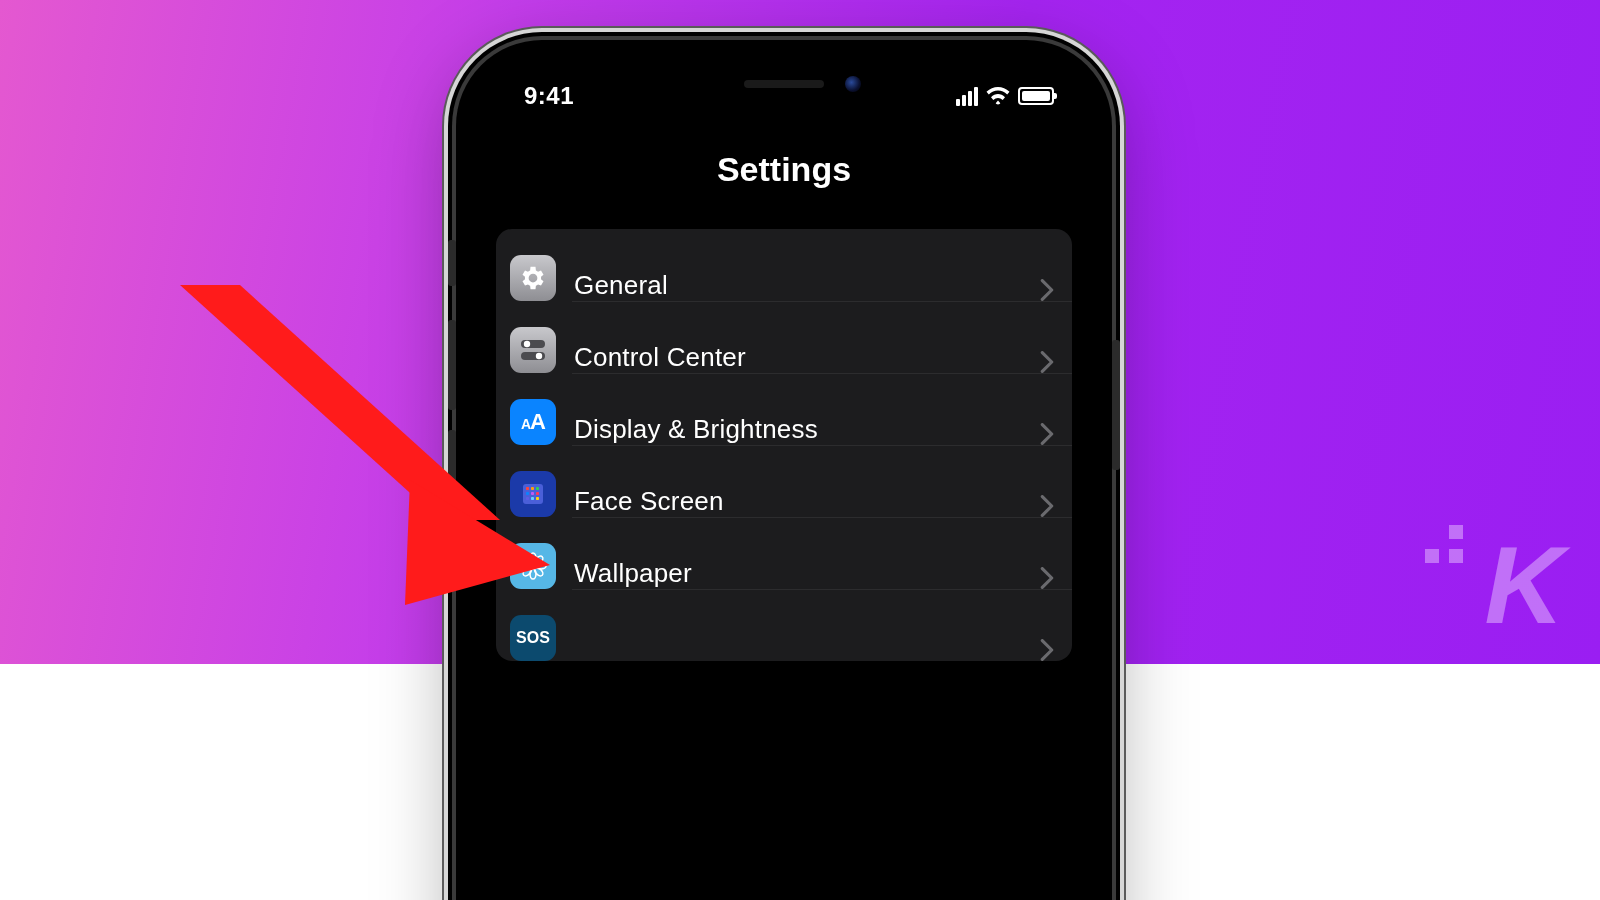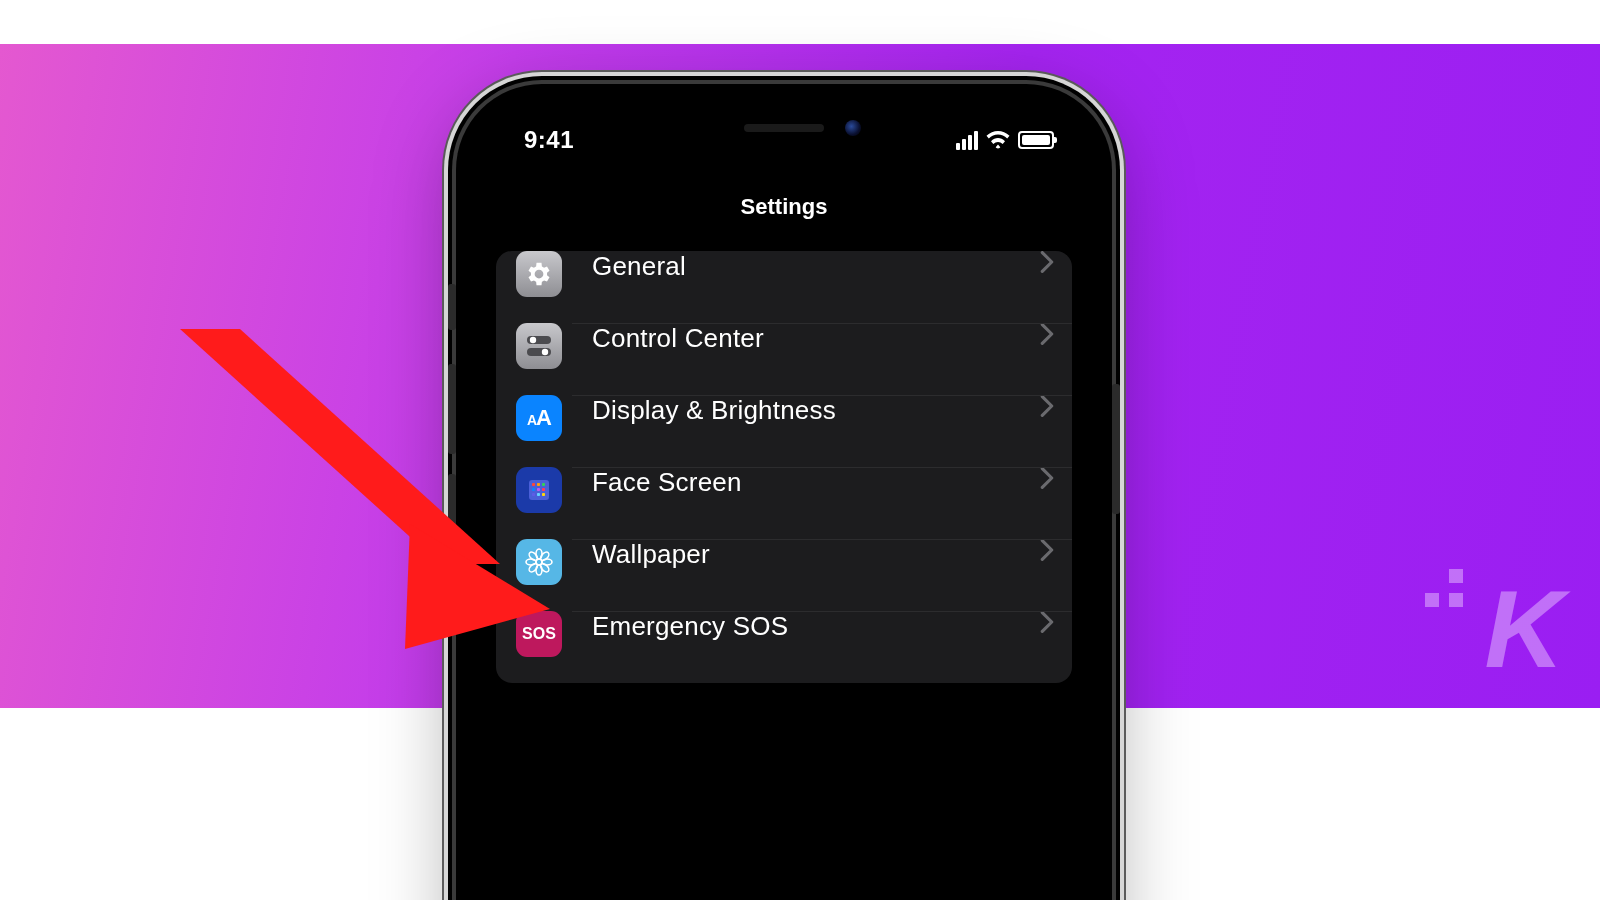--- a/index.html
+++ b/index.html
@@ -1,21 +1,20 @@
 <!DOCTYPE html>
 <html><head>
 <meta charset="utf-8">
 <style>
   * { box-sizing: border-box; margin: 0; padding: 0; }
   html, body { width: 1600px; height: 900px; overflow: hidden; font-family: -apple-system, "Helvetica Neue", Arial, sans-serif; }
   .stage {
     position: relative;
     width: 1600px; height: 664px;
     background: linear-gradient(100deg, #e458d0 0%, #c43dea 30%, #a524f0 60%, #9a1ef2 100%);
-    margin-top: 44px;
   }
   
   .phone {
     position: absolute;
     left: 456px; top: 40px;
     width: 656px; height: 1000px;
     border-radius: 86px;
     background: #000;
     box-shadow:
       0 0 0 4px #3a3a3a,
@@ -78,39 +77,38 @@
   .cell-bars span:nth-child(4){height:19px}
   .wifi svg { display:block; }
   .battery { position: relative; width: 36px; height: 18px; border: 2px solid #fff; border-radius: 4px; }
   .battery::after { content:""; position:absolute; right:-5px; top:4px; width:3px; height:6px; background:#fff; border-radius:0 2px 2px 0; }
   .battery .fill { position:absolute; left:2px; top:2px; bottom:2px; right:2px; background:#fff; border-radius:2px; }
 
   
   .navbar {
     text-align: center;
     color: #fff;
-    font-size: 22px;
+    font-size: 34px;
     font-weight: 600;
-    padding: 28px 0 31px 0;
+    padding: 28px 0 40px 0;
   }
   
   .list-container {
     margin: 0 18px;
     background: #1c1c1e;
     border-radius: 16px;
     overflow: hidden;
   }
   .row {
-    display: flex; align-items: flex-start;
+    display: flex; align-items: flex-end;
     height: 72px;
-    padding: 0 18px 0 20px;
+    padding: 0 18px 0 14px;
     color: #fff;
     position: relative;
     cursor: pointer;
-    gap: 12px;
   }
   .row + .row::before {
     content:"";
     position:absolute; top:0; left: 76px; right: 0;
     height:1px; background:#2c2c2e;
   }
   .app-icon {
     width: 46px; height: 46px; border-radius: 11px;
     flex: 0 0 46px;
     display:flex; align-items:center; justify-content:center;
@@ -123,21 +121,21 @@
 
   
   .ic-general { background: linear-gradient(#c8c8cc,#8e8e93); }
   .ic-control { background: linear-gradient(#c8c8cc,#8e8e93); }
   .ic-display { background: #0a84ff; font-size: 18px; letter-spacing:-1px; }
   .ic-home { background: #1b3aa9; }
   .ic-access { background: #0a84ff; }
   .ic-wallpaper { background: #56b7e6; }
   .ic-siri { background: radial-gradient(circle at 50% 55%, #ff2d9b 0%, #7a2ef0 45%, #0a5dff 80%, #000 100%); border: 0.5px solid #1a1a1a; }
   .ic-faceid { background: #34c759; }
-  .ic-sos { background: #be185d; font-size:16px; }
+  .ic-sos { background: #0c4a6e; font-size:16px; }
 
   
   .svg-fill-white { fill: #fff; }
 
   
   .arrow {
     position: absolute;
     left: 180px; top: 285px;
     width: 370px; height: 330px;
     pointer-events: none;
@@ -297,21 +295,20 @@
             <svg width="14" height="22" viewBox="0 0 8 14">
                 <path fill="none" stroke="#6a6a6e" stroke-width="2" stroke-linecap="round" stroke-linejoin="round" d="M1 1l6 6-6 6"></path>
               </svg>
           </span>
         </div>
 
 
 
         <div class="row">
           <div class="app-icon ic-sos">SOS</div>
-          <span class="label">Emergency SOS</span>
           <span class="chevron">
             <svg width="14" height="22" viewBox="0 0 8 14">
                 <path fill="none" stroke="#6a6a6e" stroke-width="2" stroke-linecap="round" stroke-linejoin="round" d="M1 1l6 6-6 6"></path>
               </svg>
           </span>
         </div>
 
       </div>
 
     </div>

